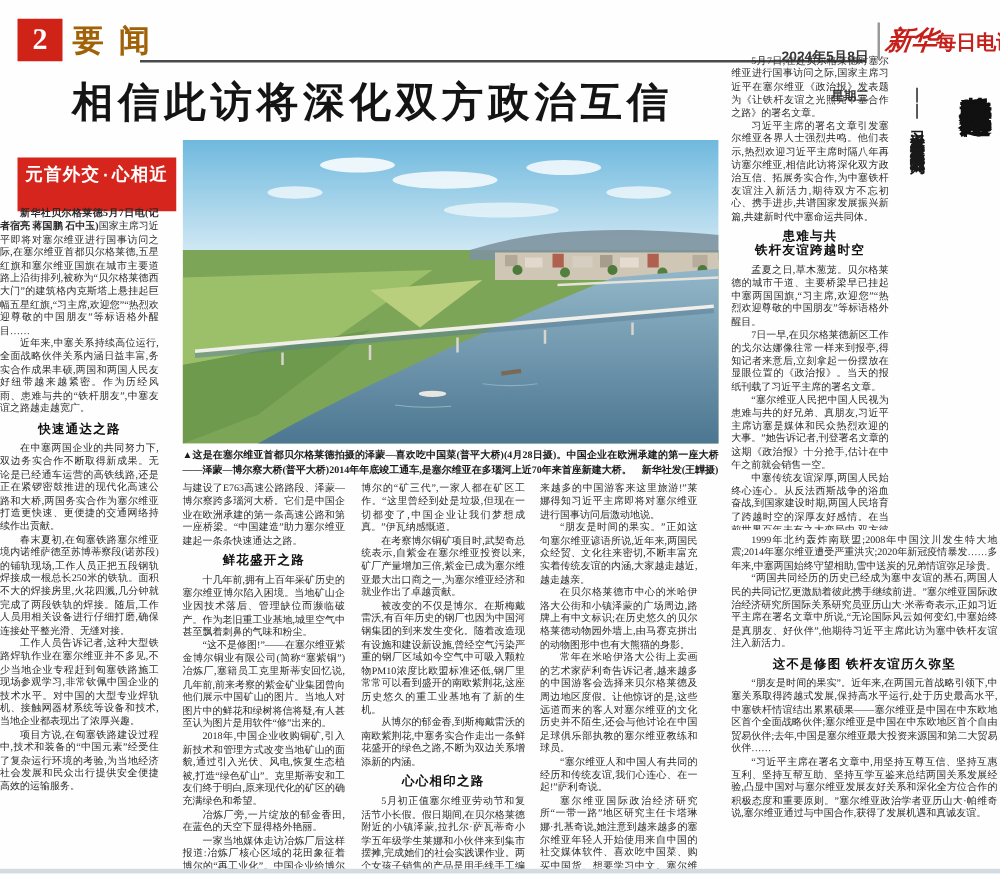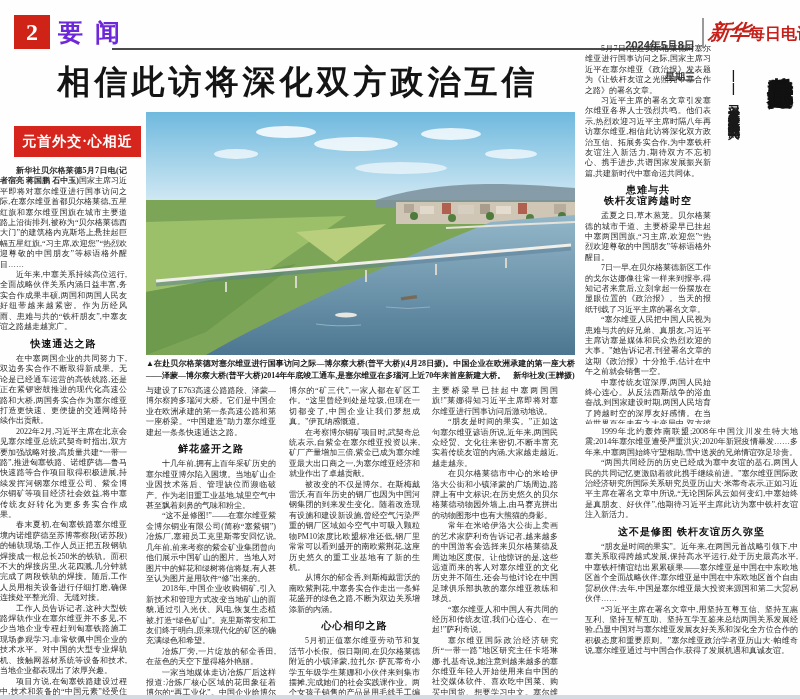--- a/index.html
+++ b/index.html
@@ -2,37 +2,37 @@
 <html><head>
 <meta charset="utf-8">
 <style>
   html,body{margin:0;padding:0;background:#ffffff;}
   .page{position:relative;width:800px;height:699px;background:#fefefe;overflow:hidden;
         font-family:"Liberation Serif","DejaVu Serif",serif;color:#262626;}
   
   .pgnum{position:absolute;left:14px;top:15px;width:36px;height:34px;background:#cf2318;
          color:#fff;font-weight:bold;font-size:24px;text-align:center;line-height:34px;
          font-family:"Liberation Serif",serif;}
-  .section{position:absolute;left:58px;top:16px;font-size:25px;font-weight:900;color:#6d28d9;
+  .section{position:absolute;left:58px;top:16px;font-size:25px;font-weight:900;color:#a16207;
            letter-spacing:12px;font-family:"Liberation Serif",serif;white-space:nowrap;}
   .hrule{position:absolute;left:112px;top:48px;width:580px;height:2px;background:#4a4a4a;}
   .dateblock{position:absolute;left:585px;top:20px;width:110px;text-align:right;
              font-family:"Liberation Sans","DejaVu Sans",sans-serif;color:#3a3a3a;}
   .d1{font-size:11px;font-weight:bold;margin-top:18px;}
   .d2{font-size:10px;font-weight:bold;margin-top:17px;}
   .vdiv{position:absolute;left:702px;top:18px;width:2px;height:30px;background:#9a9a9a;}
   .masthead{position:absolute;left:709px;top:18px;width:90px;white-space:nowrap;color:#c5201a;}
   .mh1{font-size:21px;font-weight:900;font-style:italic;display:inline-block;
        transform:skewX(-8deg);letter-spacing:-1px;}
   .mh2{font-size:16px;font-weight:900;letter-spacing:0px;}
   
   .headline{position:absolute;left:28px;top:60px;width:540px;margin:0;text-align:center;
             font-size:33px;font-weight:900;color:#141414;letter-spacing:4px;white-space:nowrap;}
-  .kicker{position:absolute;left:14px;top:126px;width:127px;height:31px;background:#d5251c;
-          color:#fff;font-family:Liberation Serif, serif;font-weight:bold;
+  .kicker{position:absolute;left:14px;top:126px;width:127px;height:43px;background:#d5251c;
+          color:#fff;font-family:Liberation Mono, monospace;font-weight:bold;
           font-size:14px;text-align:center;line-height:31px;letter-spacing:1px;}
   
   .photo{position:absolute;left:146px;top:112px;width:429px;height:243px;margin:0;overflow:hidden;}
   .caption{position:absolute;left:146px;top:358px;width:429px;margin:0;font-size:8px;
            line-height:11.5px;text-align:justify;color:#1c1c1c;font-weight:600;}
   .credit{font-weight:900;margin-left:6px;}
   
   .col{position:absolute;font-size:8px;line-height:10.4px;text-align:justify;overflow:hidden;color:#2b2b2b;}
   .col p{margin:0;text-indent:2em;font-family:Liberation Serif, serif;}
   .col p.noindent{text-indent:0;}
@@ -123,30 +123,29 @@
         <path d="M10,169 L425,133" stroke="#f0efe9" stroke-width="3" fill="none"></path>
         <path d="M80,170 L80,180 M150,164 L150,176 M220,158 L220,170 M290,152 L290,163 M360,146 L360,156" stroke="#d8d5cc" stroke-width="2"></path>
       </g>
       <ellipse cx="200" cy="203" rx="11" ry="2.5" fill="#e8e6e0"></ellipse>
       <rect x="255" y="184" width="16" height="3.5" fill="#7a6a55" transform="rotate(-8 263 186)"></rect>
       <path d="M170,212 q20,3 45,1" stroke="#a9c4d2" stroke-width="1" fill="none" opacity="0.7"></path>
       <path d="M240,195 q22,3 44,0" stroke="#a9c4d2" stroke-width="1" fill="none" opacity="0.6"></path>
     </svg>
   </figure>
   <p class="caption">
-    <span>▲在赴贝尔格莱德对塞尔维亚进行国事访问之际—博尔察大桥(普平大桥)(4月28日摄)。中国企业在欧洲承建的第一座大桥——泽蒙—博尔察大桥(普平大桥)2014年年底竣工通车,是塞尔维亚在多瑙河上近70年来首座新建大桥。</span>
+    <span>▲这是在塞尔维亚首都贝尔格莱德拍摄的泽蒙—喜欢吃中国菜(普平大桥)(4月28日摄)。中国企业在欧洲承建的第一座大桥——泽蒙—博尔察大桥(普平大桥)2014年年底竣工通车,是塞尔维亚在多瑙河上近70年来首座新建大桥。</span>
     <strong class="credit">新华社发(王韡摄)</strong>
   </p>
 
   <div class="col c1">
     <p class="t"><strong class="dl">新华社贝尔格莱德5月7日电(记者宿亮 蒋国鹏 石中玉)</strong><span>国家主席习近平即将对塞尔维亚进行国事访问之际,在塞尔维亚首都贝尔格莱德,五星红旗和塞尔维亚国旗在城市主要道路上沿街排列,被称为“贝尔格莱德西大门”的建筑格内克斯塔上悬挂起巨幅五星红旗,“习主席,欢迎您”“热烈欢迎尊敬的中国朋友”等标语格外醒目……</span></p>
     <p>近年来,中塞关系持续高位运行,全面战略伙伴关系内涵日益丰富,务实合作成果丰硕,两国和两国人民友好纽带越来越紧密。作为历经风雨、患难与共的“铁杆朋友”,中塞友谊之路越走越宽广。</p>
     <h3 class="sub">快速通达之路</h3>
     <p>在中塞两国企业的共同努力下,双边务实合作不断取得新成果。无论是已经通车运营的高铁线路,还是正在紧锣密鼓推进的现代化高速公路和大桥,两国务实合作为塞尔维亚打造更快速、更便捷的交通网络持续作出贡献。</p>
-    <p>2022年2月,习近平主席在北京会见塞尔维亚总统武契奇时指出,双方要加强战略对接,高质量共建“一带一路”,推进匈塞铁路、诺维萨德—鲁马快速路等合作项目取得积极进展,持续发挥河钢塞尔维亚公司、紫金博尔铜矿等项目经济社会效益,将中塞传统友好转化为更多务实合作成果。</p>
     <p>春末夏初,在匈塞铁路塞尔维亚境内诺维萨德至苏博蒂察段(诺苏段)的铺轨现场,工作人员正把五段钢轨焊接成一根总长250米的铁轨。面积不大的焊接房里,火花四溅,几分钟就完成了两段铁轨的焊接。随后,工作人员用相关设备进行仔细打磨,确保连接处平整光滑、无缝对接。</p>
     <p>工作人员告诉记者,这种大型铁路焊轨作业在塞尔维亚并不多见,不少当地企业专程赶到匈塞铁路施工现场参观学习,非常钦佩中国企业的技术水平。对中国的大型专业焊轨机、接触网器材系统等设备和技术,当地企业都表现出了浓厚兴趣。</p>
     <p>项目方说,在匈塞铁路建设过程中,技术和装备的“中国元素”经受住了复杂运行环境的考验,为当地经济社会发展和民众出行提供安全便捷高效的运输服务。</p>
 
   </div>
 
   <div class="col c2">
     <p class="noindent">与建设了E763高速公路路段、泽蒙—博尔察跨多瑙河大桥。它们是中国企业在欧洲承建的第一条高速公路和第一座桥梁。“中国建造”助力塞尔维亚建起一条条快速通达之路。</p>
     <h3 class="sub">鲜花盛开之路</h3>
     <p>十几年前,拥有上百年采矿历史的塞尔维亚博尔陷入困境。当地矿山企业因技术落后、管理缺位而濒临破产。作为老旧重工业基地,城里空气中甚至飘着刺鼻的气味和粉尘。</p>
@@ -161,21 +160,21 @@
     <p class="noindent">博尔的“矿三代”,一家人都在矿区工作。“这里曾经到处是垃圾,但现在一切都变了,中国企业让我们梦想成真。”伊瓦纳感慨道。</p>
     <p>在考察博尔铜矿项目时,武契奇总统表示,自紫金在塞尔维亚投资以来,矿厂产量增加三倍,紫金已成为塞尔维亚最大出口商之一,为塞尔维亚经济和就业作出了卓越贡献。</p>
     <p>被改变的不仅是博尔。在斯梅戴雷沃,有百年历史的钢厂也因为中国河钢集团的到来发生变化。随着改造现有设施和建设新设施,曾经空气污染严重的钢厂区域如今空气中可吸入颗粒物PM10浓度比欧盟标准还低,钢厂里常常可以看到盛开的南欧紫荆花,这座历史悠久的重工业基地有了新的生机。</p>
     <p>从博尔的郁金香,到斯梅戴雷沃的南欧紫荆花,中塞务实合作走出一条鲜花盛开的绿色之路,不断为双边关系增添新的内涵。</p>
     <h3 class="sub">心心相印之路</h3>
     <p>5月初正值塞尔维亚劳动节和复活节小长假。假日期间,在贝尔格莱德附近的小镇泽蒙,拉扎尔·萨瓦蒂奇小学五年级学生莱娜和小伙伴来到集市摆摊,完成她们的社会实践课作业。两个女孩子销售的产品是用毛线手工编织的小动物,其中最显眼的就是一只大熊猫。</p>
 
   </div>
 
   <div class="col c4">
-    <p class="noindent">主要桥梁早已挂起中塞两国国旗!”莱娜得知习近平主席即将对塞尔维亚进行国事访问后激动地说。</p>
+    <p class="noindent">来越多的中国游客来这里旅游!”莱娜得知习近平主席即将对塞尔维亚进行国事访问后激动地说。</p>
     <p>“朋友是时间的果实。”正如这句塞尔维亚谚语所说,近年来,两国民众经贸、文化往来密切,不断丰富充实着传统友谊的内涵,大家越走越近,越走越亲。</p>
     <p>在贝尔格莱德市中心的米哈伊洛大公街和小镇泽蒙的广场周边,路牌上有中文标识;在历史悠久的贝尔格莱德动物园外墙上,由马赛克拼出的动物图形中也有大熊猫的身影。</p>
     <p>常年在米哈伊洛大公街上卖画的艺术家萨利奇告诉记者,越来越多的中国游客会选择来贝尔格莱德及周边地区度假。让他惊讶的是,这些远道而来的客人对塞尔维亚的文化历史并不陌生,还会与他讨论在中国足球俱乐部执教的塞尔维亚教练和球员。</p>
     <p>“塞尔维亚人和中国人有共同的经历和传统友谊,我们心连心、在一起!”萨利奇说。</p>
     <p>塞尔维亚国际政治经济研究所“一带一路”地区研究主任卡塔琳娜·扎基奇说,她注意到越来越多的塞尔维亚年轻人开始使用来自中国的社交媒体软件、喜欢吃中国菜、购买中国货、想要学习中文。塞尔维亚和中国互免签证、互通直航,更是让两国民众间的交流更便捷,了解更深入,成效更显著。</p>
 
   </div>
 
   <div class="col r1">
     <p>5月7日,在赴贝尔格莱德对塞尔维亚进行国事访问之际,国家主席习近平在塞尔维亚《政治报》发表题为《让铁杆友谊之光照亮中塞合作之路》的署名文章。</p>

